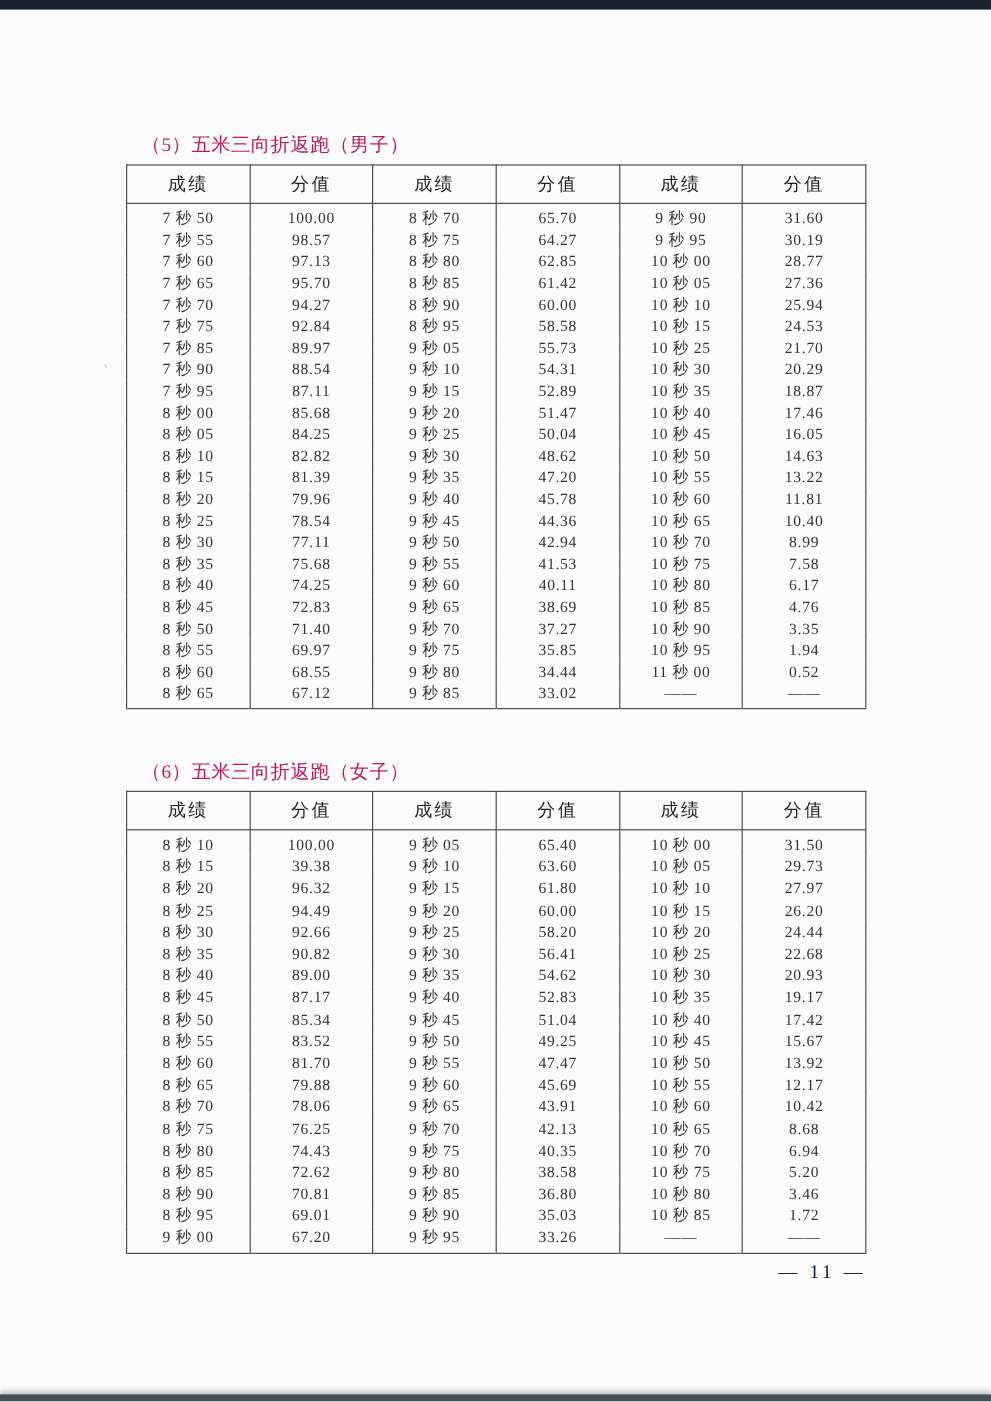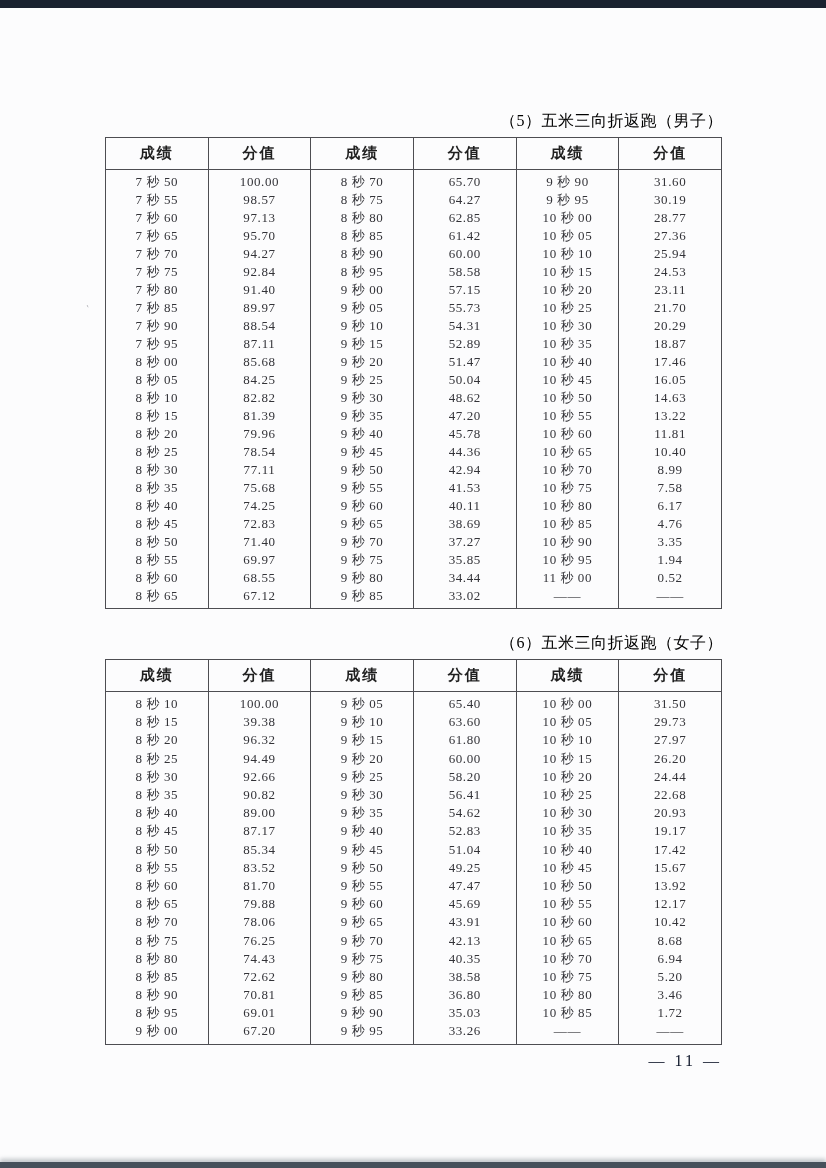--- a/index.html
+++ b/index.html
@@ -30,36 +30,35 @@
     position:absolute; left:85px; top:303px;
     font-size:11px; color:#9a9aa2;
     transform:rotate(18deg);
   }
   .table-section { position:absolute; left:105px; width:618px; }
   .sec-men   { top:111px; }
   .sec-women { top:633px; }
   .tbl-title {
     font-size:16px;
     letter-spacing:.5px;
-    color:#000000;
+    color:#be185d;
     padding-left:13px;
     margin-bottom:5px;
     white-space:nowrap;
-    text-align:right;
   }
   table.score-table {
     border-collapse:collapse;
     width:617px;
     table-layout:fixed;
     background:transparent;
   }
   table.score-table th {
     border:1px solid #4d4d52;
     font-size:15px;
-    font-weight:bold;
+    font-weight:normal;
     color:#1f1f1f;
     height:29px;
     letter-spacing:2px;
     text-align:center;
   }
   table.score-table td {
     border-left:1px solid #4d4d52;
     border-right:1px solid #4d4d52;
     border-top:none; border-bottom:none;
     text-align:center;
@@ -149,28 +148,20 @@
           </tr>
           <tr>
             <td>7 秒 75</td>
             <td>92.84</td>
             <td>8 秒 95</td>
             <td>58.58</td>
             <td>10 秒 15</td>
             <td>24.53</td>
           </tr>
           <tr>
-            <td>7 秒 80</td>
-            <td>91.40</td>
-            <td>9 秒 00</td>
-            <td>57.15</td>
-            <td>10 秒 20</td>
-            <td>23.11</td>
-          </tr>
-          <tr>
             <td>7 秒 85</td>
             <td>89.97</td>
             <td>9 秒 05</td>
             <td>55.73</td>
             <td>10 秒 25</td>
             <td>21.70</td>
           </tr>
           <tr>
             <td>7 秒 90</td>
             <td>88.54</td>

